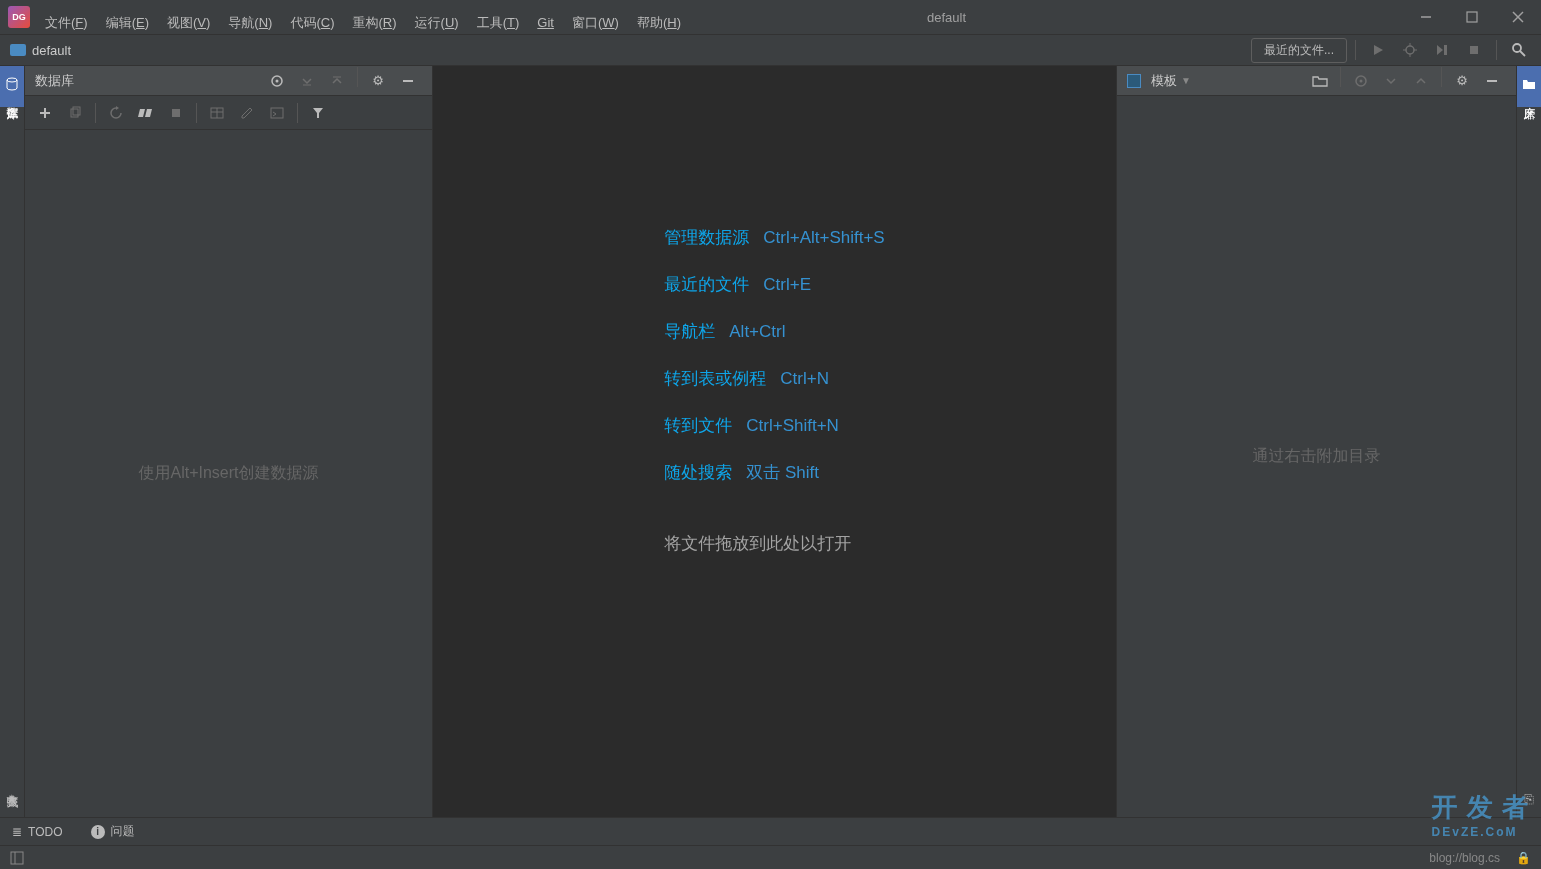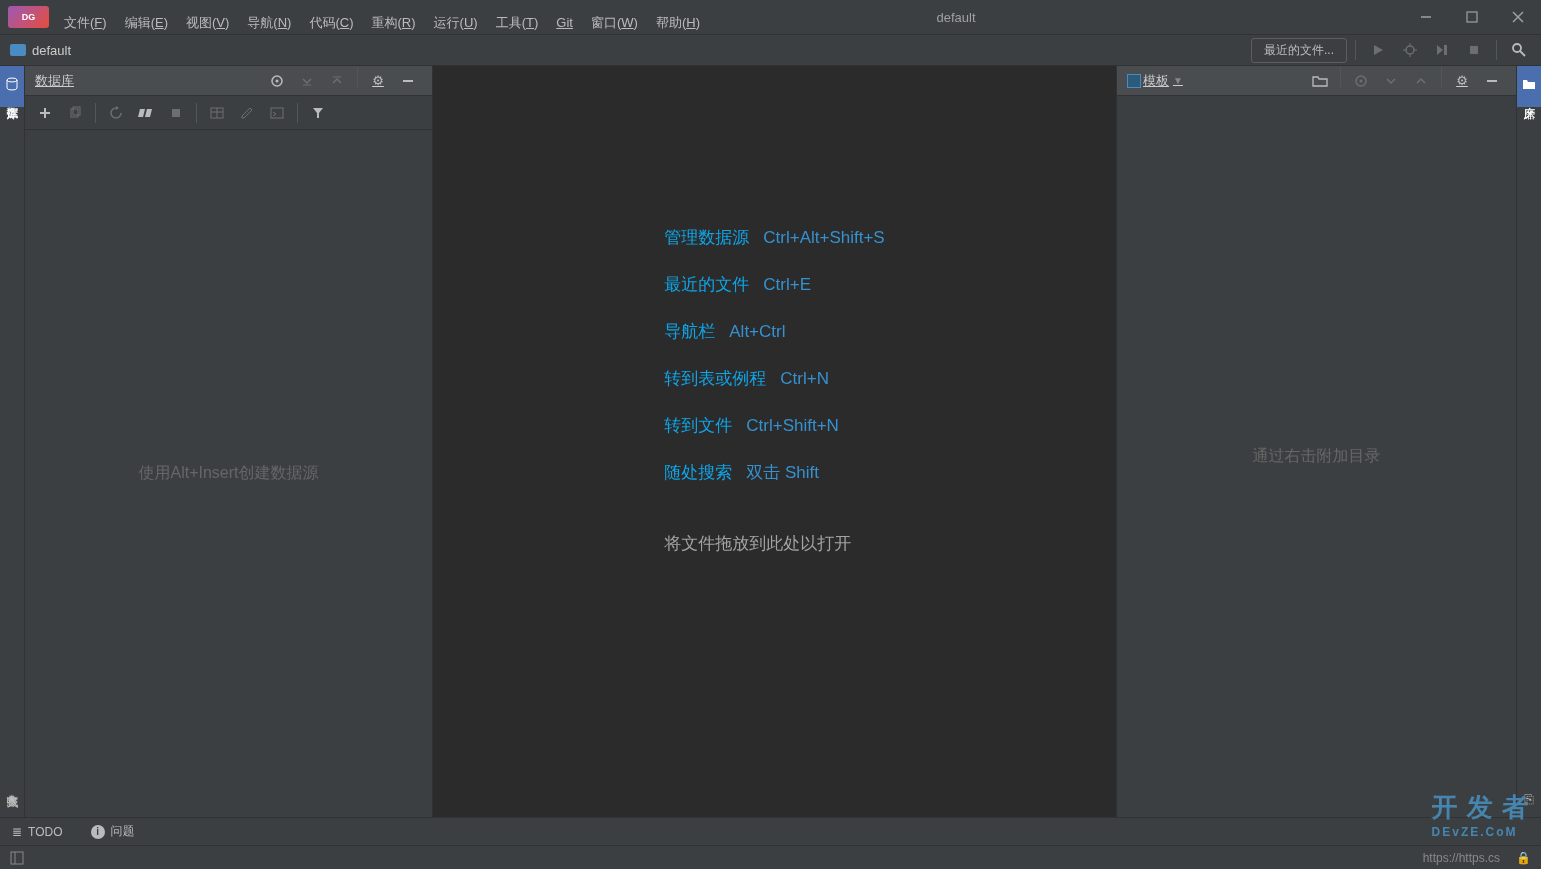--- a/index.html
+++ b/index.html
@@ -1,18 +1,18 @@
 <!DOCTYPE html>
 <html><head>
 <meta charset="utf-8">
 <style>
 * { margin:0; padding:0; box-sizing:border-box; font-family:"Microsoft YaHei","Segoe UI",sans-serif; user-select:none; }
 body { background:#2b2b2b; color:#bbbbbb; width:1541px; height:869px; overflow:hidden; display:flex; flex-direction:column; }
 .titlebar { height:34px; background:#3c3f41; display:flex; align-items:center; font-size:13px; }
-.logo { width:41px; height:22px; margin:0 6px 0 8px; background:linear-gradient(135deg,#9b59b6,#e74c3c); border-radius:3px; display:flex; align-items:center; justify-content:center; font-size:9px; font-weight:bold; color:#fff; }
+.logo { width:22px; height:22px; margin:0 6px 0 8px; background:linear-gradient(135deg,#9b59b6,#e74c3c); border-radius:3px; display:flex; align-items:center; justify-content:center; font-size:9px; font-weight:bold; color:#fff; }
 .menu { display:flex;margin-top:11px; }
 .menu-item { padding:0 9px; height:34px; display:flex; align-items:center; cursor:pointer; color:#bbbbbb; }
 .menu-item .mn { text-decoration:underline; }
 .title-project { flex:1; text-align:center; color:#a0a0a0; font-size:13px; padding-right:200px; }
 .win-controls { display:flex; }
 .win-btn { width:46px; height:34px; display:flex; align-items:center; justify-content:center; color:#a0a0a0; cursor:pointer; }
 .navbar { height:32px; background:#3c3f41; display:flex; align-items:center; border-top:1px solid #323232; border-bottom:1px solid #323232; }
 .nav-left { display:flex; align-items:center; padding-left:10px; gap:6px; }
 .dir-icon { width:16px; height:12px; background:#4a8bc2; border-radius:2px; }
 .nav-right { margin-left:auto; display:flex; align-items:center; gap:4px; padding-right:8px; }
@@ -23,21 +23,21 @@
 .main { flex:1; display:flex; min-height:0; }
 .side-strip { width:25px; background:#3c3f41; display:flex; flex-direction:column; border-right:1px solid #323232; }
 .side-strip.right { border-right:none; border-left:1px solid #323232; }
 .strip-btn { writing-mode:vertical-rl; padding:10px 4px; font-size:12px; color:#bbbbbb; cursor:pointer; display:flex; align-items:center; gap:5px; }
 .strip-btn.active { background:#4b6eaf; color:#fff; }
 .strip-ico { writing-mode:horizontal-tb; width:16px; height:16px; display:flex; align-items:center; justify-content:center; }
 .strip-spacer { flex:1; }
 .panel { background:#3c3f41; display:flex; flex-direction:column; }
 .panel.left { width:408px; border-right:1px solid #323232; }
 .panel.right { width:400px; border-left:1px solid #323232; }
-.panel-header { height:30px; background:#4a4d4f; display:flex; align-items:center; padding:10px 10px; font-size:13px; color:#ccc; border-bottom:1px solid #323232;text-decoration:underline; }
+.panel-header { height:30px; background:#4a4d4f; display:flex; align-items:center; padding:10px 10px; font-size:13px; color:#ccc; border-bottom:1px solid #323232; }
 .panel-header .ph-actions { margin-left:auto; display:flex; gap:2px; }
 .toolbar { height:34px; display:flex; align-items:center; padding:0 6px; gap:2px; border-bottom:1px solid #323232; }
 .panel-body { flex:1; display:flex; align-items:center; justify-content:center; color:#666; font-size:16px; }
 .editor { flex:1; background:#2b2b2b; display:flex; flex-direction:column; align-items:center; justify-content:flex-start; padding-top:160px; }
 .shortcut-list { display:flex; flex-direction:column; gap:24px; }
 .shortcut-row { display:flex; align-items:baseline; gap:14px; font-size:17px; }
 .shortcut-label { color:#0ea5e9; text-align:right; }
 .shortcut-key { color:#3591d0; font-weight:500; }
 .editor-hint { color:#a3a3a3; font-size:17px; margin-top:24px; }
 .bottombar { height:28px; background:#3c3f41; border-top:1px solid #323232; display:flex; align-items:center; padding:0 6px; gap:16px; font-size:12px; }
@@ -271,21 +271,21 @@
           <span class="shortcut-label">随处搜索</span>
           <span class="shortcut-key">双击 Shift</span>
         </div>
       <div class="editor-hint">将文件拖放到此处以打开</div>
     </div>
   </div>
 
   <div class="panel right">
     <div class="panel-header">
       <div class="tpl-ico"></div>
-      <span style="margin-left:2px;">模板</span>
+      <span style="margin-left:10px;">模板</span>
       <span class="dropdown-arrow">▼</span>
       <div class="ph-actions">
         <div class="tool-ico enabled">
             <svg width="16" height="14">
               <path d="M1 3 L6 3 L7 5 L15 5 L15 12 L1 12 Z" fill="none" stroke="#bbb" stroke-width="1.3"></path>
             </svg>
           </div>
         <div class="divider"></div>
         <div class="tool-ico">
             <svg width="14" height="14">
@@ -345,21 +345,21 @@
 </div>
 
 <div class="statusbar">
   <span>
       <svg width="14" height="14">
         <rect x="1" y="1" width="12" height="12" fill="none" stroke="#888"></rect>
         <line x1="5" y1="1" x2="5" y2="13" stroke="#888"></line>
       </svg>
     </span>
   <div class="sb-right">
-    <span>https://https.cs</span>
+    <span>blog://blog.cs</span>
     <span>🔒</span>
   </div>
 </div>
 
 <div class="watermark">
   <div>开 发 者</div>
   <div class="sub">DEvZE.CoM</div>
 </div>
 
 </body></html>

